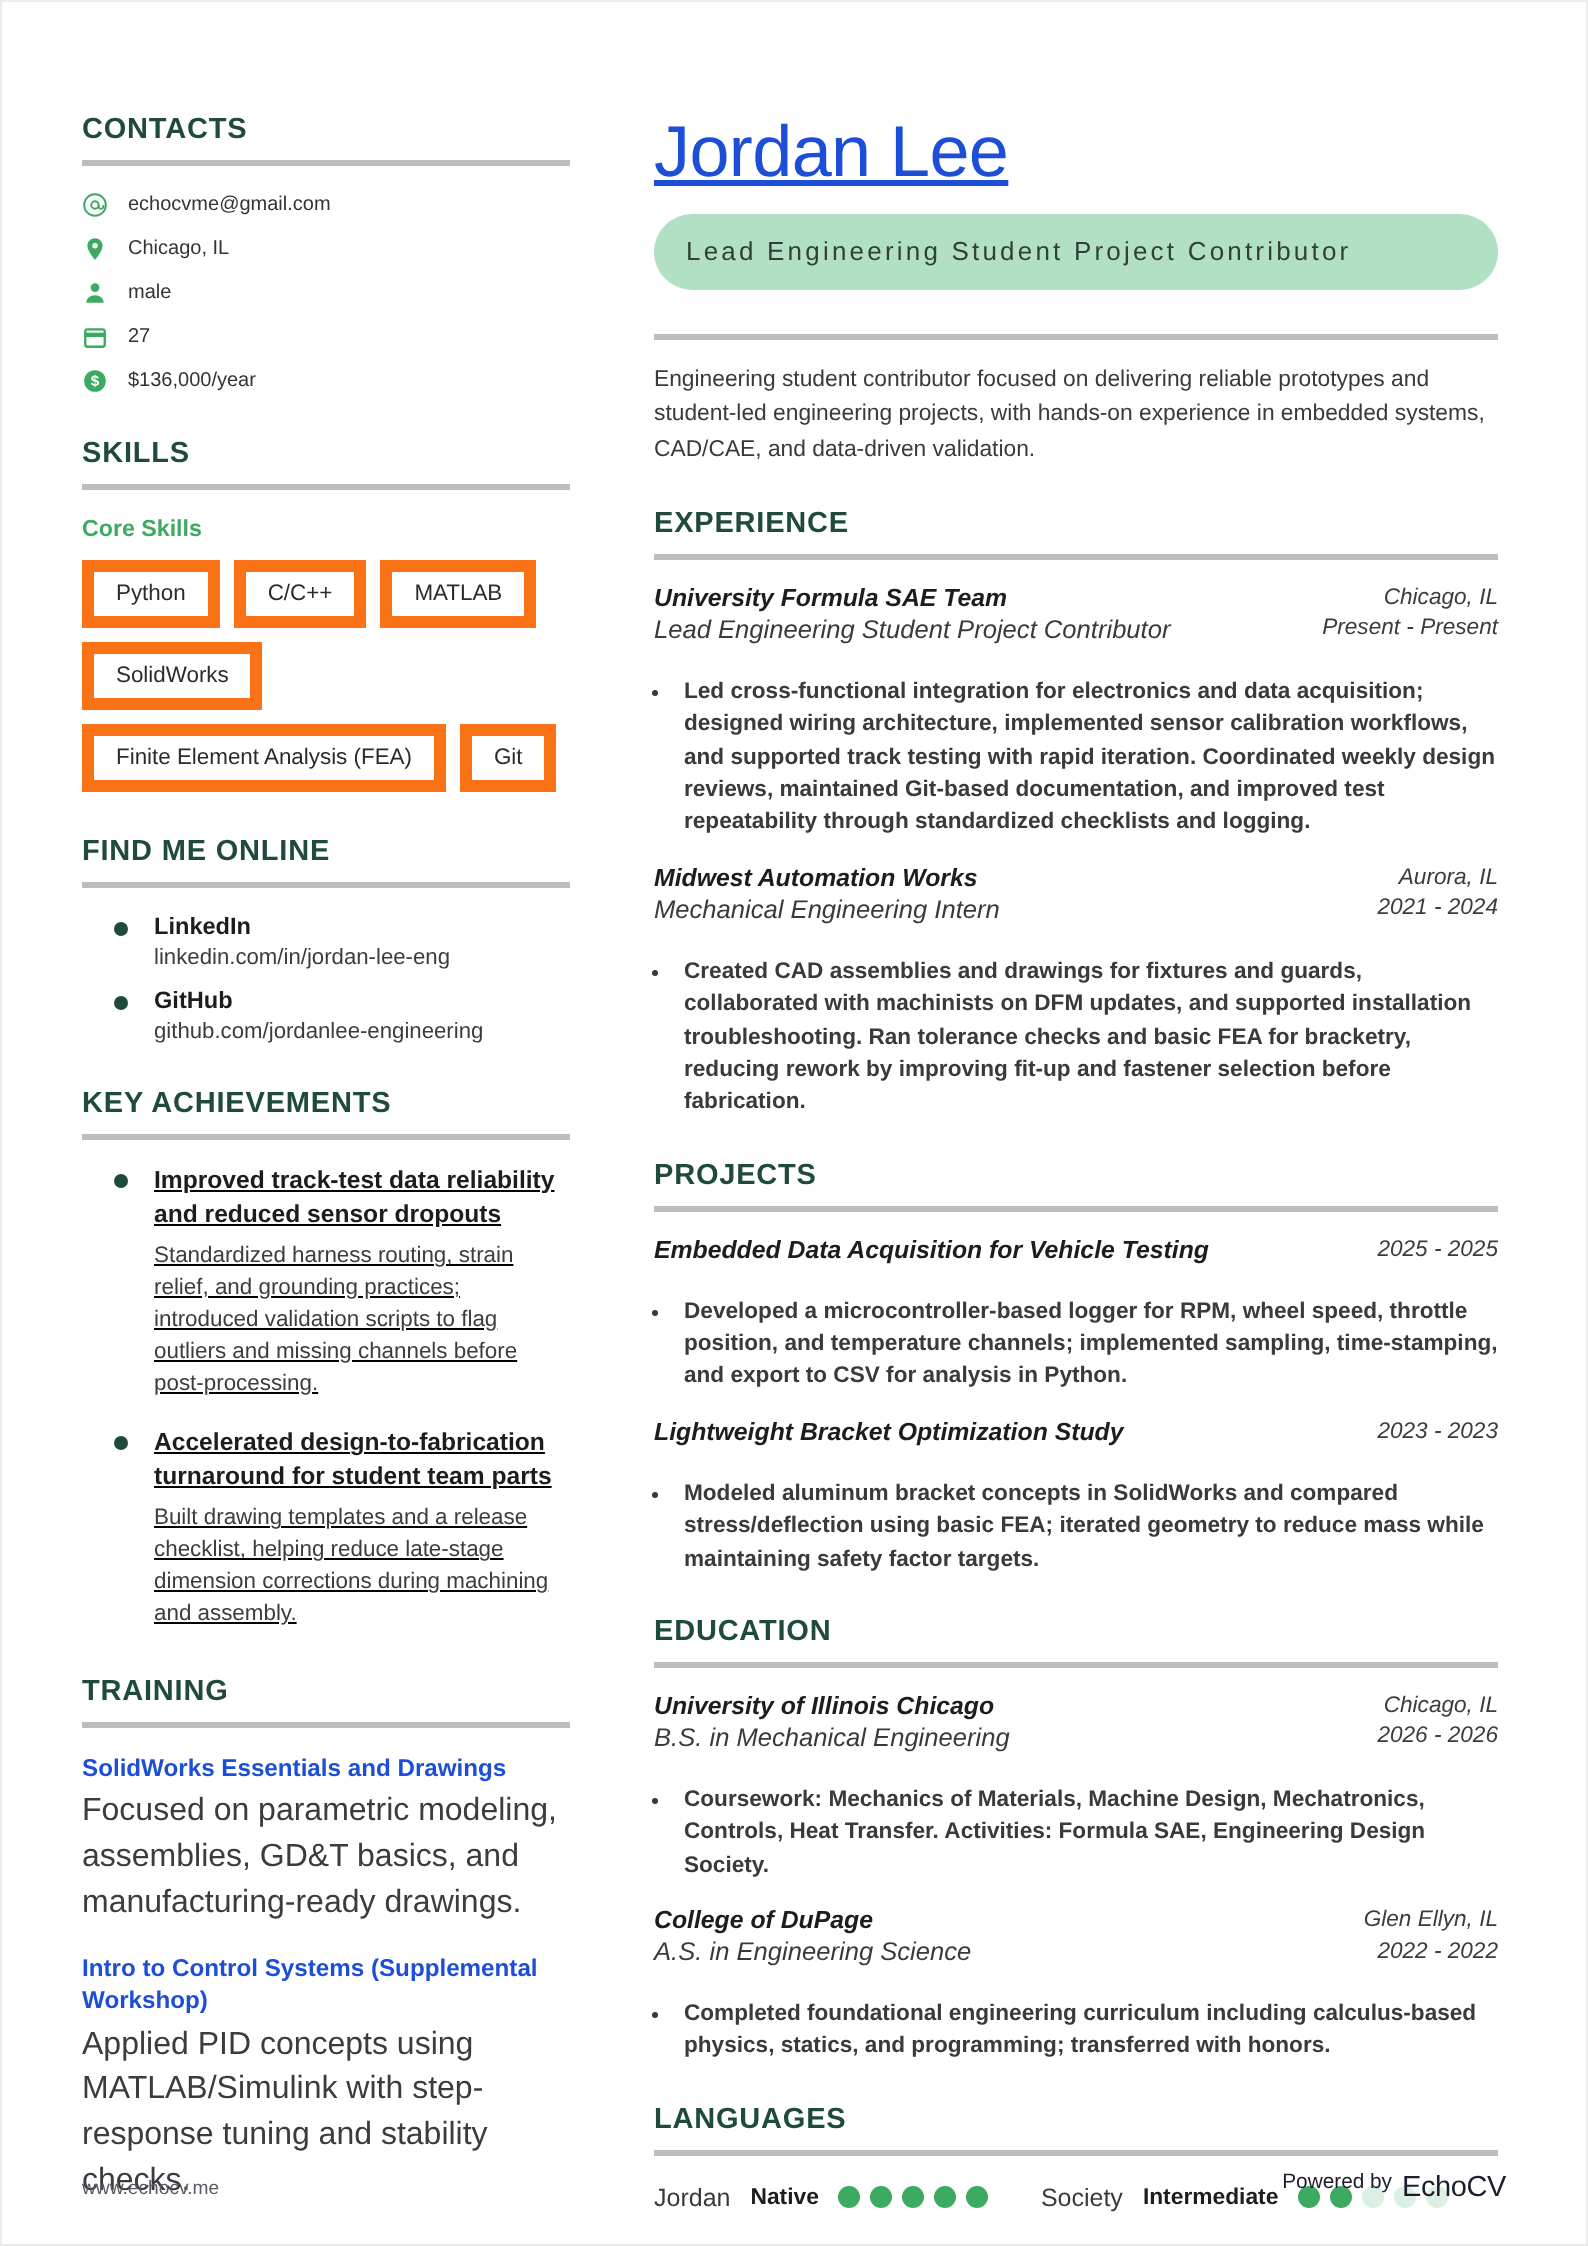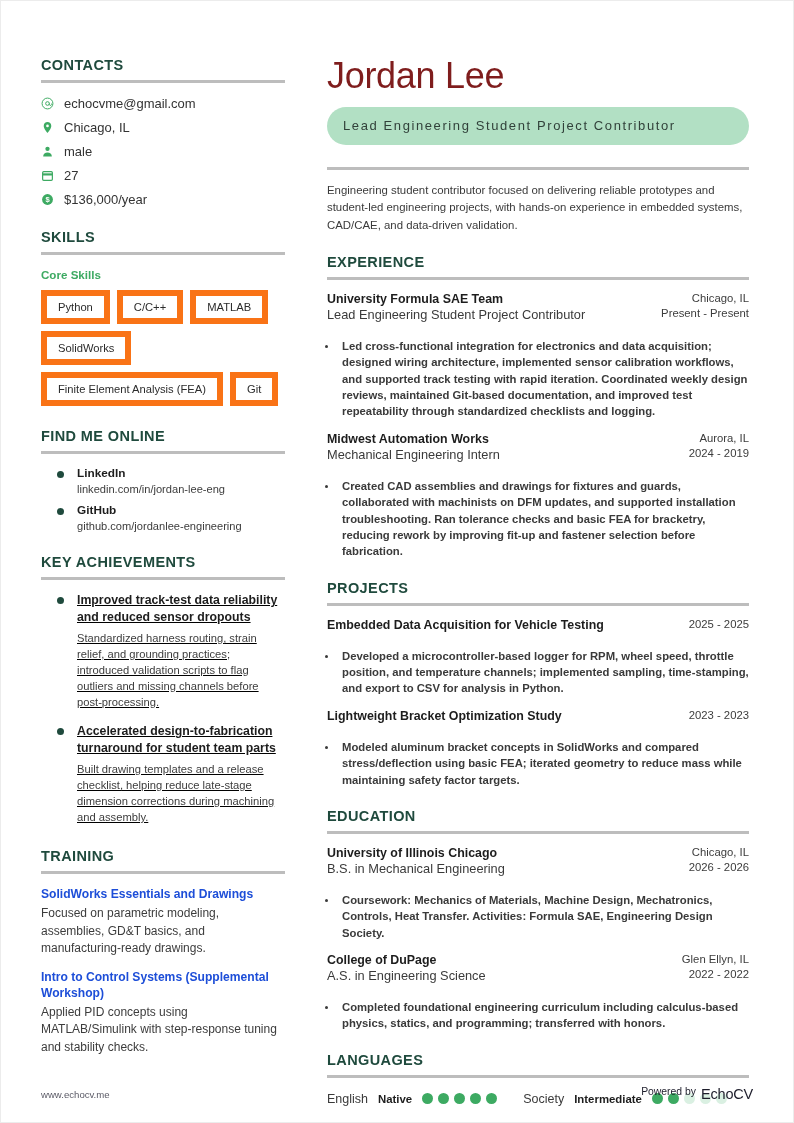--- a/index.html
+++ b/index.html
@@ -26,21 +26,21 @@
     color: #1f4a3d; text-transform: uppercase;
   }
   .sec-rule { height: 3px; background: #bdbdbd; margin-top: 7px; }
   .side-sec { margin-bottom: 22px; }
   .main-sec { margin-bottom: 20px; }
 
   
   .contact-list { margin-top: 13px; }
   .contact-row { display: flex; align-items: center; gap: 10px; margin-bottom: 9px; }
   .c-ico { width: 13px; height: 13px; flex: 0 0 13px; display: block; }
-  .contact-txt { font-size: 13px; color: #333333; }
+  .contact-txt { font-size: 10px; color: #333333; }
 
   
   .skill-group-label {
     font-size: 11.6px; font-weight: bold; color: #3daa62;
     margin: 13px 0 9px 0;
   }
   .chips { display: flex; flex-wrap: wrap; gap: 7px; }
   .chip {
     border: 6px solid #f97316; padding: 5px 11px;
     font-size: 11.2px; color: #2b2b2b; background: #fff;
@@ -63,41 +63,41 @@
   .ach-item .bullet {
     position: absolute; left: 0; top: 5px;
     width: 7px; height: 7px; border-radius: 50%; background: #1f4a3d;
   }
   .ach-title { font-size: 12.3px; font-weight: bold; color: #1d1d1d; line-height: 1.38; }
   .ach-desc { font-size: 11.2px; color: #3c3c3c; line-height: 1.42; margin-top: 5px; }
 
   
   .tr-item { margin-top: 12px; }
   .tr-title { font-size: 12.1px; font-weight: bold; color: #1d4ed8; line-height: 1.36; }
-  .tr-desc { font-size: 12px; color: #3c3c3c; line-height: 1.42; margin-top: 3px; }
+  .tr-desc { font-size: 16px; color: #3c3c3c; line-height: 1.42; margin-top: 3px; }
 
   
   .name {
-    font-size: 36px; font-weight: normal; color: #7f1d1d;
-    letter-spacing: -.3px; line-height: 1.05;
+    font-size: 36px; font-weight: normal; color: #1d4ed8;
+    letter-spacing: -.3px; line-height: 1.05; text-decoration: underline;
   }
   .title-badge {
     margin-top: 12px; background: #b2e0c4; border-radius: 22px;
     padding: 9px 16px; font-size: 13px; color: #31413a;
     letter-spacing: 1.6px; line-height: 1.55; font-weight: normal;
   }
   .summary-text {
     font-size: 11.4px; color: #3a3a3a; line-height: 1.52; margin-top: 12px;
   }
   .head-block { margin-bottom: 22px; }
 
   
   .entry { margin-top: 12px; }
   .entry:first-of-type { margin-top: 13px; }
-  .entry-row { display: flex; justify-content: space-between; align-items: flex-start; gap: 0; }
+  .entry-row { display: flex; justify-content: space-between; align-items: center; gap: 0; font-style: italic; }
   .org { font-size: 12.4px; font-weight: bold; color: #1d1d1d; }
   .loc { font-size: 11.3px; color: #3c3c3c; white-space: nowrap; }
   .role { font-size: 12.8px; color: #3a3a3a; font-weight: normal; }
   .dates { font-size: 11.3px; color: #3c3c3c; white-space: nowrap; }
   .entry-row.second { margin-top: 1px; }
   .bullets { margin-top: 16px; padding-left: 11px; font-weight: bold; }
   .bullets li {
     font-size: 11.3px; color: #3a3a3a; line-height: 1.45;
     margin-bottom: 1px; padding-left: 4px;
   }
@@ -272,21 +272,21 @@
           </ul>
         </div>
 
         <div class="entry">
           <div class="entry-row">
             <span class="org">Midwest Automation Works</span>
             <span class="loc">Aurora, IL</span>
           </div>
           <div class="entry-row second">
             <span class="role">Mechanical Engineering Intern</span>
-            <span class="dates">2024  -  2019</span>
+            <span class="dates">2021  -  2024</span>
           </div>
           <ul class="bullets">
             <li>Created CAD assemblies and drawings for fixtures and guards, collaborated with machinists on DFM updates, and supported installation troubleshooting. Ran tolerance checks and basic FEA for bracketry, reducing rework by improving fit-up and fastener selection before fabrication.</li>
           </ul>
         </div>
       </section>
 
       <section class="main-sec">
         <div class="sec-head">PROJECTS</div>
         <div class="sec-rule"></div>
@@ -343,21 +343,21 @@
             <li>Completed foundational engineering curriculum including calculus-based physics, statics, and programming; transferred with honors.</li>
           </ul>
         </div>
       </section>
 
       <section class="main-sec">
         <div class="sec-head">LANGUAGES</div>
         <div class="sec-rule"></div>
         <div class="lang-row">
           <div class="lang-cell">
-            <span class="lang-name">English</span>
+            <span class="lang-name">Jordan</span>
             <span class="lang-level">Native</span>
             <span class="dots">
                 <span class="dot on"></span>
                 <span class="dot on"></span>
                 <span class="dot on"></span>
                 <span class="dot on"></span>
                 <span class="dot on"></span>
               </span>
           </div>
           <div class="lang-gap"></div>

